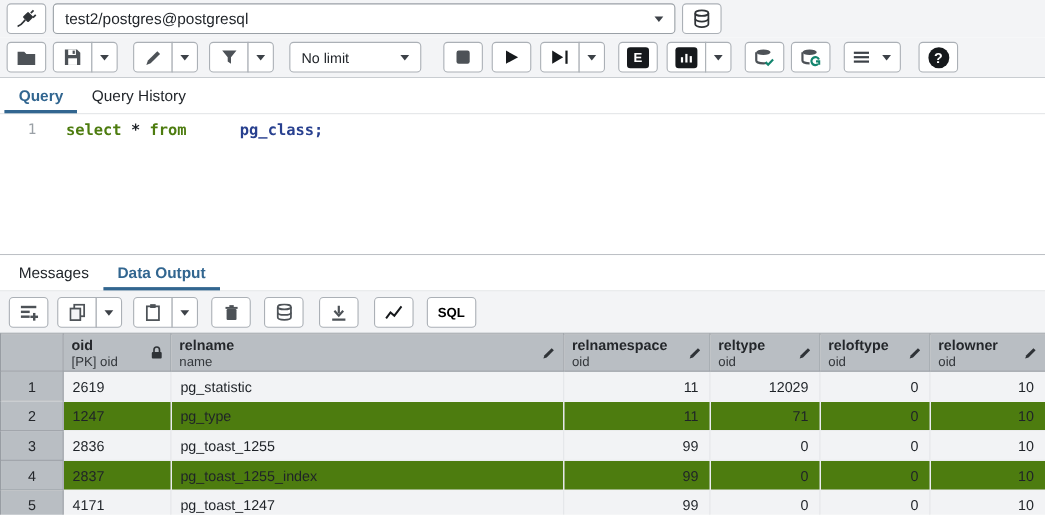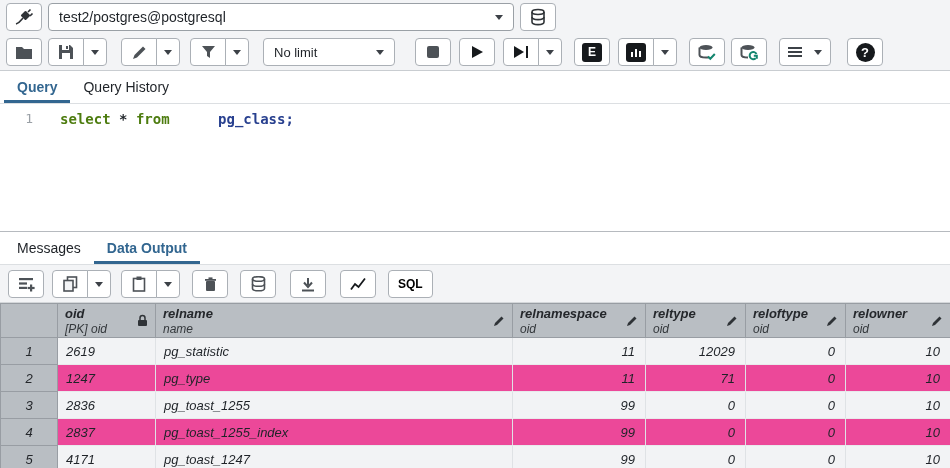--- a/index.html
+++ b/index.html
@@ -23,26 +23,26 @@
     border-radius:4px; display:inline-flex; align-items:center; justify-content:center;
     padding:0 6px; cursor:pointer; flex:none;
   }
   .icon-btn { width:36px; }
   .caret-btn { min-width:22px; width:24px; padding:0; }
   .btn-group { display:inline-flex; flex:none; }
   .btn-group .btn:first-child { border-top-right-radius:0; border-bottom-right-radius:0; }
   .btn-group .btn:last-child { border-top-left-radius:0; border-bottom-left-radius:0; margin-left:-1px; }
   .caret { width:0; height:0; border-left:4px solid transparent; border-right:4px solid transparent; border-top:5px solid #3c4147; display:inline-block; }
   .conn-select {
-    width:466px; height:28px; background:#fff; border:1px solid #9aa0a6; border-radius:4px;
+    width:566px; height:28px; background:#fff; border:1px solid #9aa0a6; border-radius:4px;
     display:flex; align-items:center; justify-content:space-between; padding:0 10px;
     font-size:14px; cursor:pointer; flex:none;
   }
   .limit-select {
-    width:132px; height:28px; background:#fff; border:1px solid #abb0b6; border-radius:4px;
+    width:120px; height:28px; background:#fff; border:1px solid #abb0b6; border-radius:4px;
     display:flex; align-items:center; justify-content:space-between; padding:0 10px;
     font-size:13px; cursor:pointer; flex:none;
   }
   .sp6{margin-left:6px}.sp8{margin-left:8px}.sp10{margin-left:10px}
   .sp12{margin-left:12px}.sp14{margin-left:14px}.sp16{margin-left:16px}.sp20{margin-left:20px}
   .badge-dark {
     background:#16191c; color:#fff; border-radius:3px; width:20px; height:19px;
     display:inline-flex; align-items:center; justify-content:center;
     font-weight:bold; font-size:12px;
   }
@@ -64,28 +64,28 @@
   .kw { color:#4d7c0f; }
   .plain { color:#1f2328; }
   .ident { color:#28408f;margin-left:40px; }
   
   .results { border-top:1px solid #b6babf; }
   .rtoolbar { height:38px; background:#f3f4f6; display:flex; align-items:flex-end;
               padding:4px 8px; border-bottom:1px solid #d4d7da; }
   .sql-btn { font-weight:bold; font-size:12px; padding:0 9px; }
   
   table { border-collapse:collapse; table-layout:fixed; width:950px; font-size:13px; }
-  th, td { overflow:hidden; white-space:nowrap;font-style:italic; }
+  th, td { overflow:hidden; white-space:nowrap; }
   thead th { background:#b9bec3; border:1px solid #989da3; padding:1px 7px;
              text-align:left; font-weight:normal; height:34px; vertical-align:middle; }
   .h-flex { display:flex; align-items:center; justify-content:space-between; }
   .h-name { font-weight:bold; font-size:13px; color:#24272b; line-height:16px; }
   .h-sub  { font-size:12px; color:#34383c; line-height:14px; }
   tbody td { border-right:1px solid #dfe2e5; border-bottom:1px solid #e8eaec;
-             padding:0 8px; height:27px; background:#ec4899; }
+             padding:0 8px; height:27px; background:#4d7c0f; }
   td.rownum { background:#b9bec3; border:1px solid #989da3; border-top:none;
               text-align:center; color:#24272b; padding:0; }
   tbody tr:nth-child(odd) td:not(.rownum) { background:#f2f3f5; }
   td.num { text-align:right; padding-right:10px; }
   svg { display:block; }
 </style>
 </head>
 <body>
 
 <div class="app">

